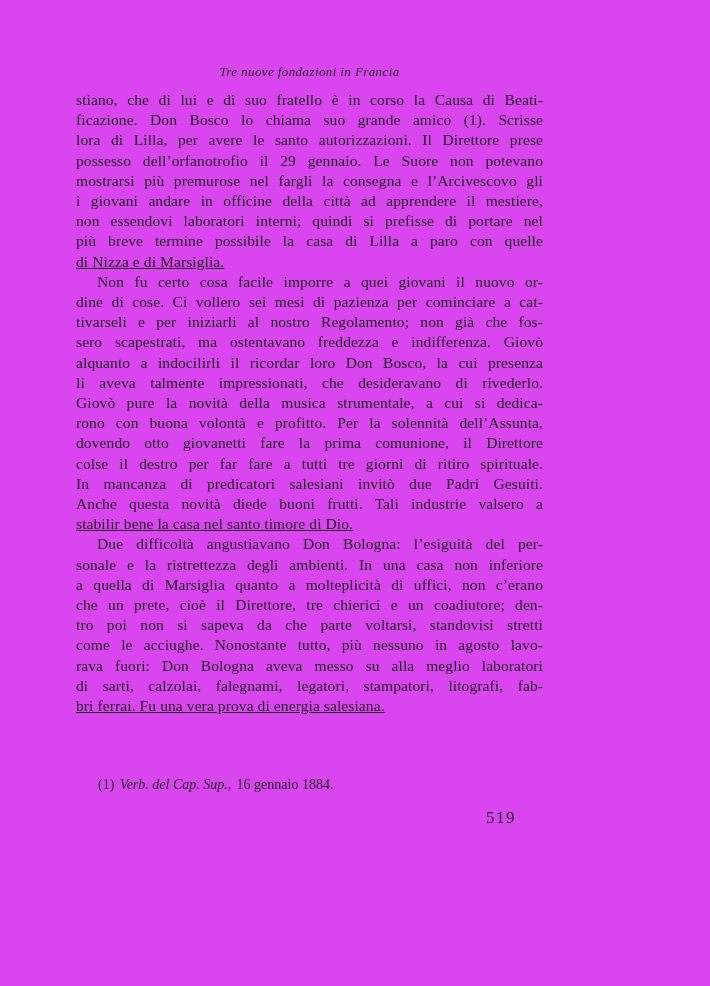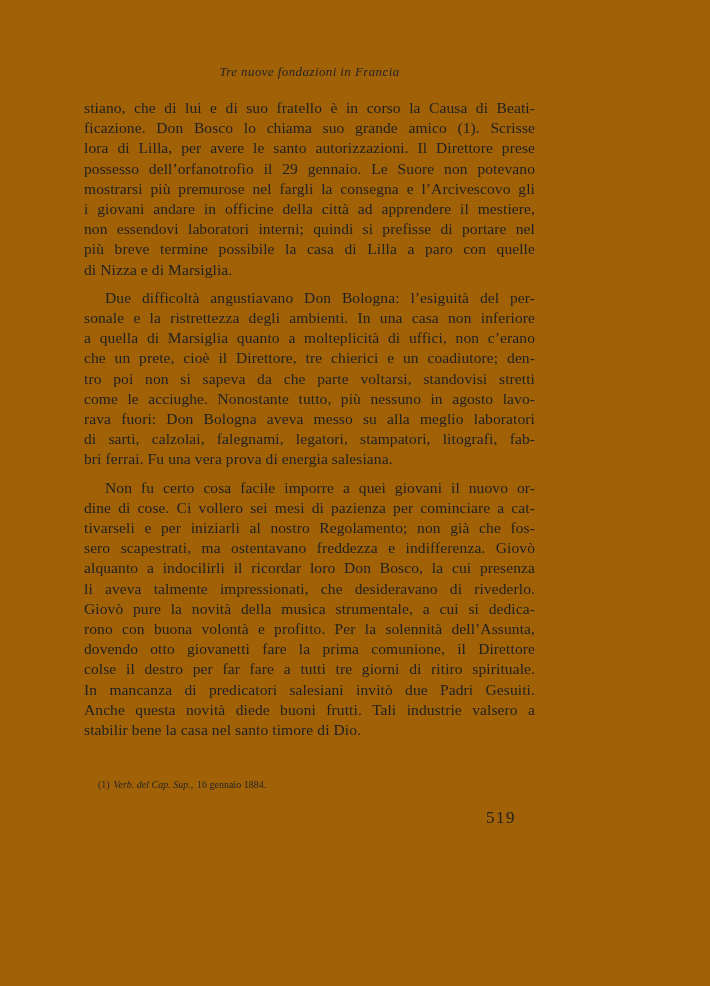--- a/index.html
+++ b/index.html
@@ -6,21 +6,21 @@
     margin: 0;
     padding: 0;
     width: 710px;
     height: 986px;
     background: #fdfdfc;
   }
   .page {
     position: relative;
     width: 710px;
     height: 986px;
-    background: #a16207;
+    background: #d946ef;
     font-family: "Liberation Serif", "DejaVu Serif", serif;
     color: #222120;
     overflow: hidden;
   }
   .running-header {
     position: absolute;
     top: 64px;
     left: 76px;
     width: 467px;
     text-align: center;
@@ -31,38 +31,39 @@
   }
   .text-block {
     position: absolute;
     top: 90px;
     left: 76px;
     width: 467px;
     font-size: 15.5px;
     line-height: 20.2px;
     letter-spacing: 0.1px;
   }
-  .paragraph { margin: 8px; }
+  .paragraph { margin: 0; }
   .line {
     text-align: justify;
     text-align-last: justify;
     white-space: normal;
   }
   .line.last {
     text-align-last: left;
+    text-decoration: underline;
   }
   .line.indent {
     text-indent: 21px;
   }
   .footnote {
     position: absolute;
     top: 777px;
     left: 76px;
     width: 467px;
-    font-size: 10px;
+    font-size: 14px;
     line-height: 16px;
     text-indent: 22px;
     color: #262524;
   }
   .footnote .marker { margin-right: 0.38em; }
   .footnote .source { font-style: italic; margin-right: 0.38em; }
   .page-number {
     position: absolute;
     top: 808px;
     left: 486px;
@@ -85,45 +86,45 @@
         <div class="line">ficazione. Don Bosco lo chiama suo grande amico (1). Scrisse</div>
         <div class="line">lora di Lilla, per avere le santo autorizzazioni. Il Direttore prese</div>
         <div class="line">possesso dell’orfanotrofio il 29 gennaio. Le Suore non potevano</div>
         <div class="line">mostrarsi più premurose nel fargli la consegna e l’Arcivescovo gli</div>
         <div class="line">i giovani andare in officine della città ad apprendere il mestiere,</div>
         <div class="line">non essendovi laboratori interni; quindi si prefisse di portare nel</div>
         <div class="line">più breve termine possibile la casa di Lilla a paro con quelle</div>
         <div class="line last">di Nizza e di Marsiglia.</div>
       </div>
       <div class="paragraph">
-        <div class="line indent">Due difficoltà angustiavano Don Bologna: l’esiguità del per-</div>
-        <div class="line">sonale e la ristrettezza degli ambienti. In una casa non inferiore</div>
-        <div class="line">a quella di Marsiglia quanto a molteplicità di uffici, non c’erano</div>
-        <div class="line">che un prete, cioè il Direttore, tre chierici e un coadiutore; den-</div>
-        <div class="line">tro poi non si sapeva da che parte voltarsi, standovisi stretti</div>
-        <div class="line">come le acciughe. Nonostante tutto, più nessuno in agosto lavo-</div>
-        <div class="line">rava fuori: Don Bologna aveva messo su alla meglio laboratori</div>
-        <div class="line">di sarti, calzolai, falegnami, legatori, stampatori, litografi, fab-</div>
-        <div class="line last">bri ferrai. Fu una vera prova di energia salesiana.</div>
-      </div>
-      <div class="paragraph">
         <div class="line indent">Non fu certo cosa facile imporre a quei giovani il nuovo or-</div>
         <div class="line">dine di cose. Ci vollero sei mesi di pazienza per cominciare a cat-</div>
         <div class="line">tivarseli e per iniziarli al nostro Regolamento; non già che fos-</div>
         <div class="line">sero scapestrati, ma ostentavano freddezza e indifferenza. Giovò</div>
         <div class="line">alquanto a indocilirli il ricordar loro Don Bosco, la cui presenza</div>
         <div class="line">li aveva talmente impressionati, che desideravano di rivederlo.</div>
         <div class="line">Giovò pure la novità della musica strumentale, a cui si dedica-</div>
         <div class="line">rono con buona volontà e profitto. Per la solennità dell’Assunta,</div>
         <div class="line">dovendo otto giovanetti fare la prima comunione, il Direttore</div>
         <div class="line">colse il destro per far fare a tutti tre giorni di ritiro spirituale.</div>
         <div class="line">In mancanza di predicatori salesiani invitò due Padri Gesuiti.</div>
         <div class="line">Anche questa novità diede buoni frutti. Tali industrie valsero a</div>
         <div class="line last">stabilir bene la casa nel santo timore di Dio.</div>
       </div>
+      <div class="paragraph">
+        <div class="line indent">Due difficoltà angustiavano Don Bologna: l’esiguità del per-</div>
+        <div class="line">sonale e la ristrettezza degli ambienti. In una casa non inferiore</div>
+        <div class="line">a quella di Marsiglia quanto a molteplicità di uffici, non c’erano</div>
+        <div class="line">che un prete, cioè il Direttore, tre chierici e un coadiutore; den-</div>
+        <div class="line">tro poi non si sapeva da che parte voltarsi, standovisi stretti</div>
+        <div class="line">come le acciughe. Nonostante tutto, più nessuno in agosto lavo-</div>
+        <div class="line">rava fuori: Don Bologna aveva messo su alla meglio laboratori</div>
+        <div class="line">di sarti, calzolai, falegnami, legatori, stampatori, litografi, fab-</div>
+        <div class="line last">bri ferrai. Fu una vera prova di energia salesiana.</div>
+      </div>
     </div>
 
   <div class="footnote">
     <span class="marker">(1)</span><span class="source">Verb. del Cap. Sup.,</span><span class="date">16 gennaio 1884.</span>
   </div>
 
   <div class="page-number">519</div>
 
 </div>
 

